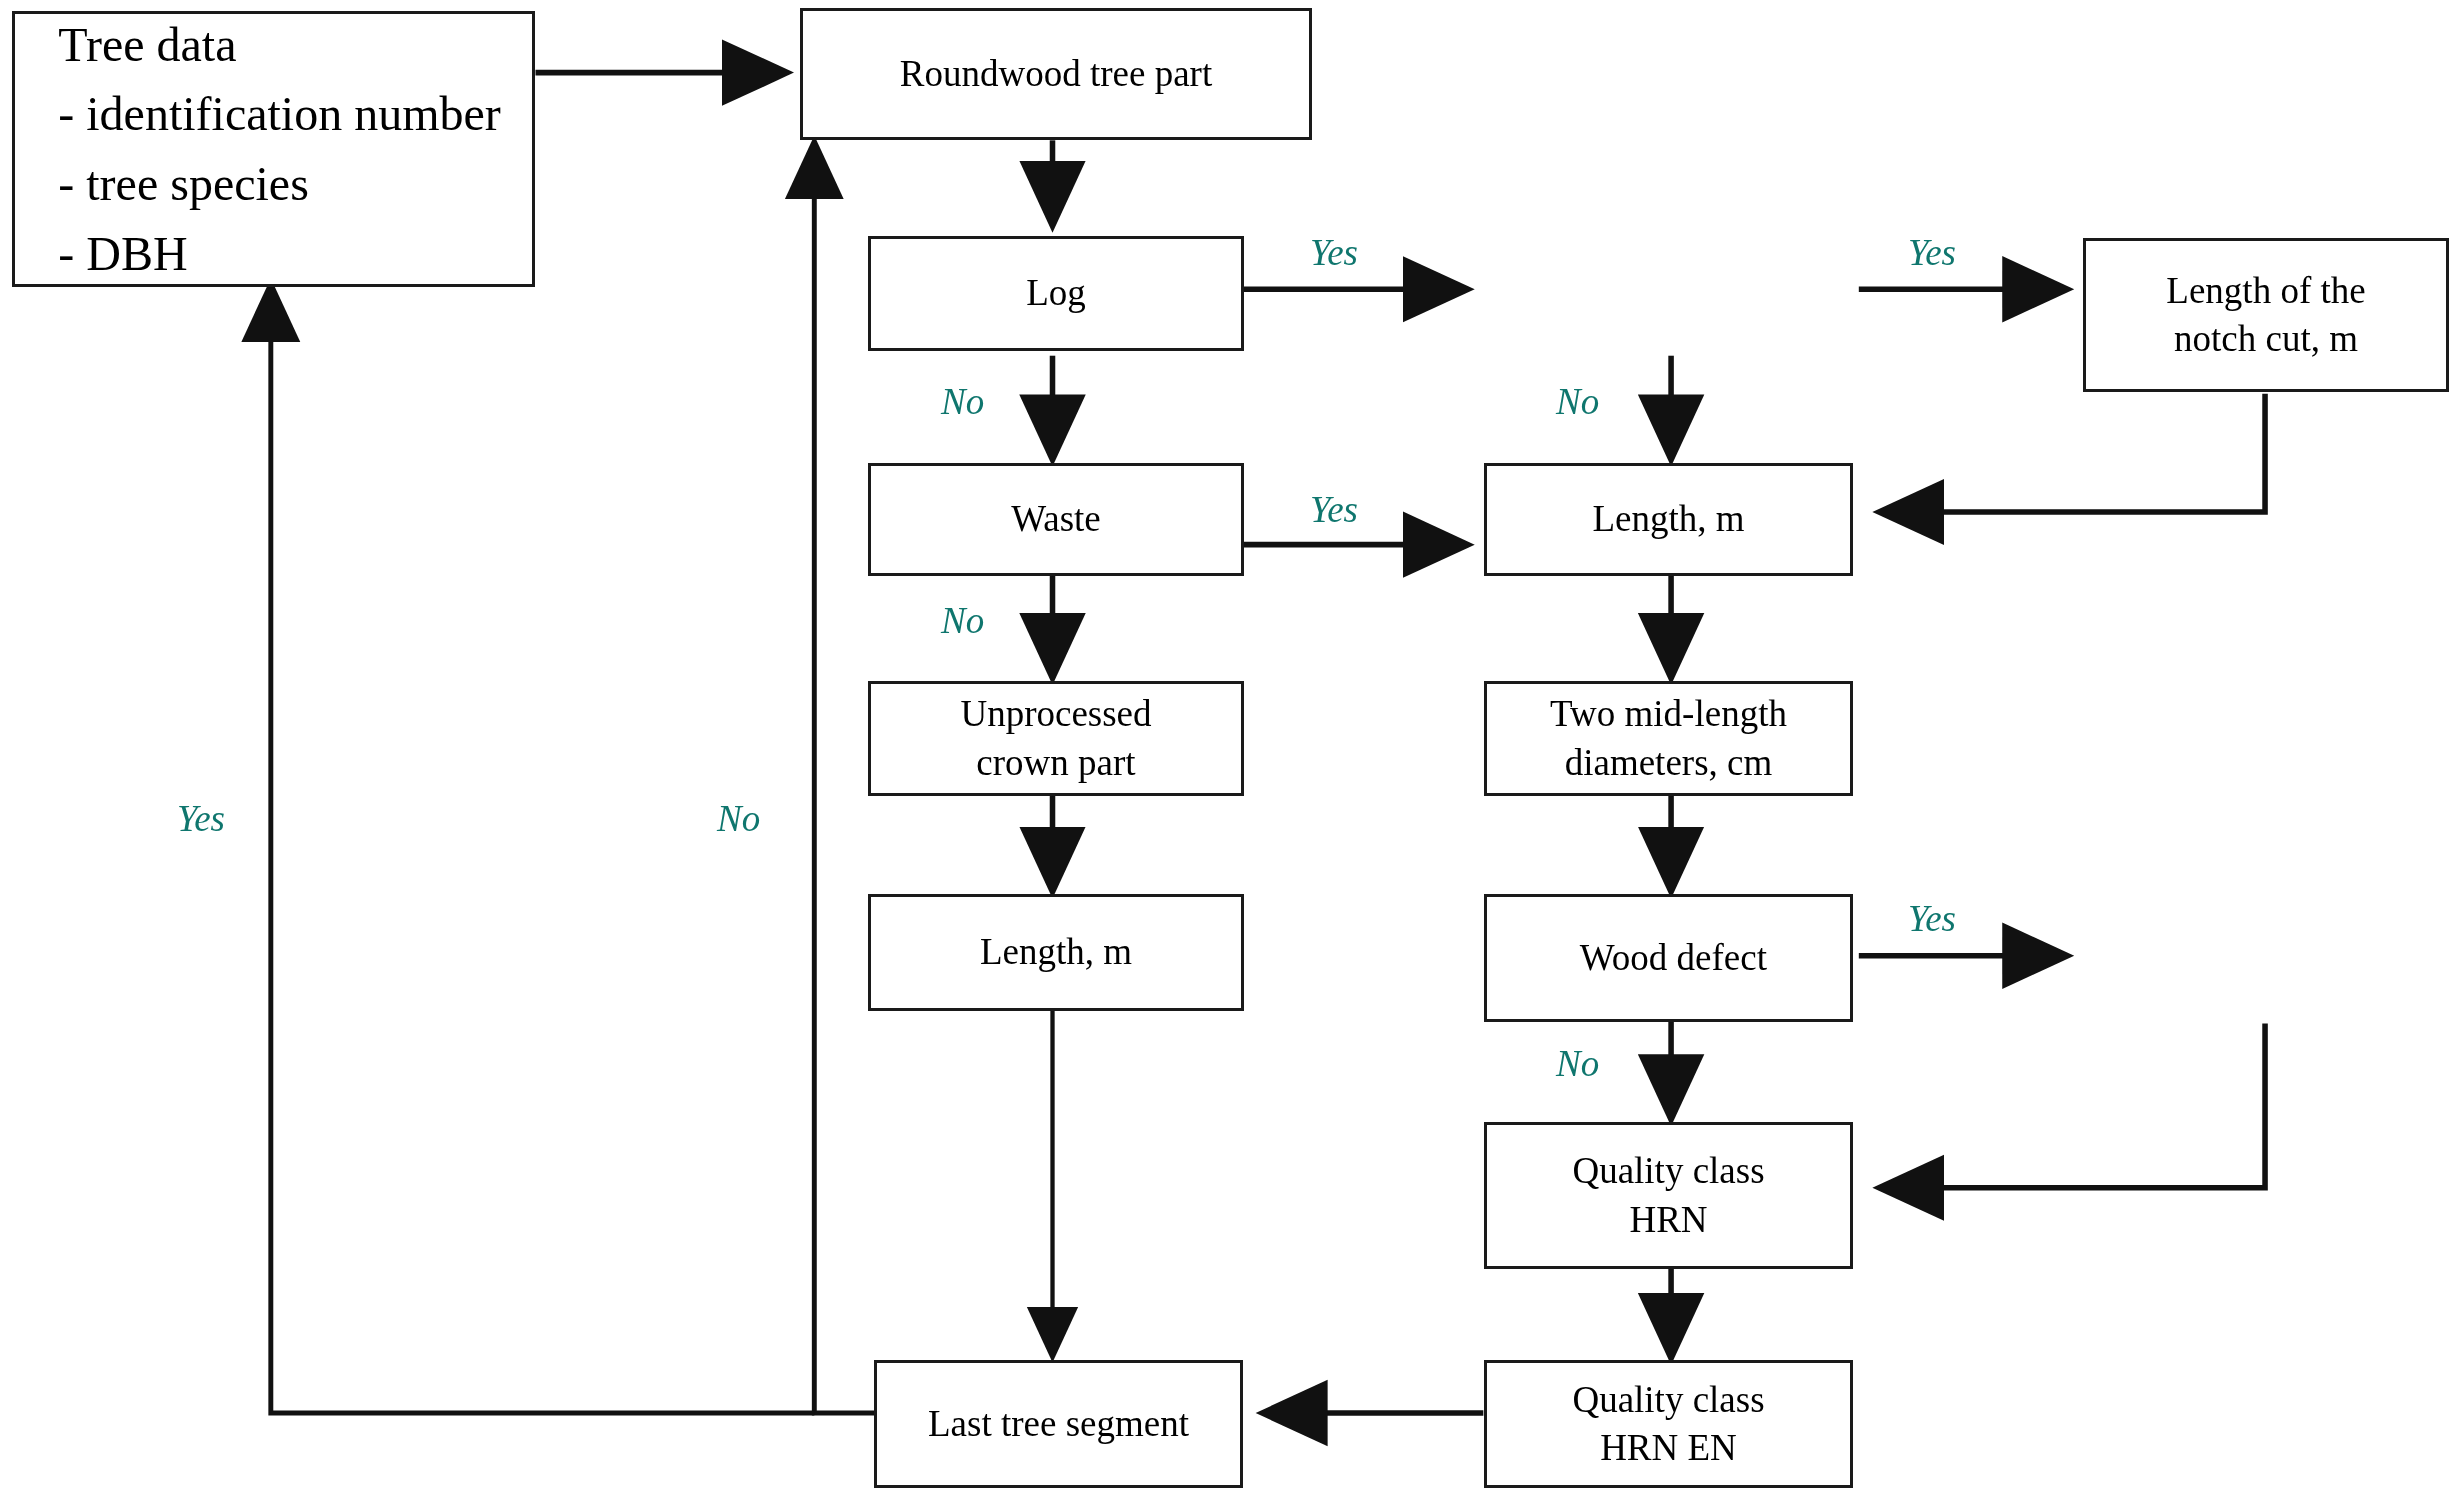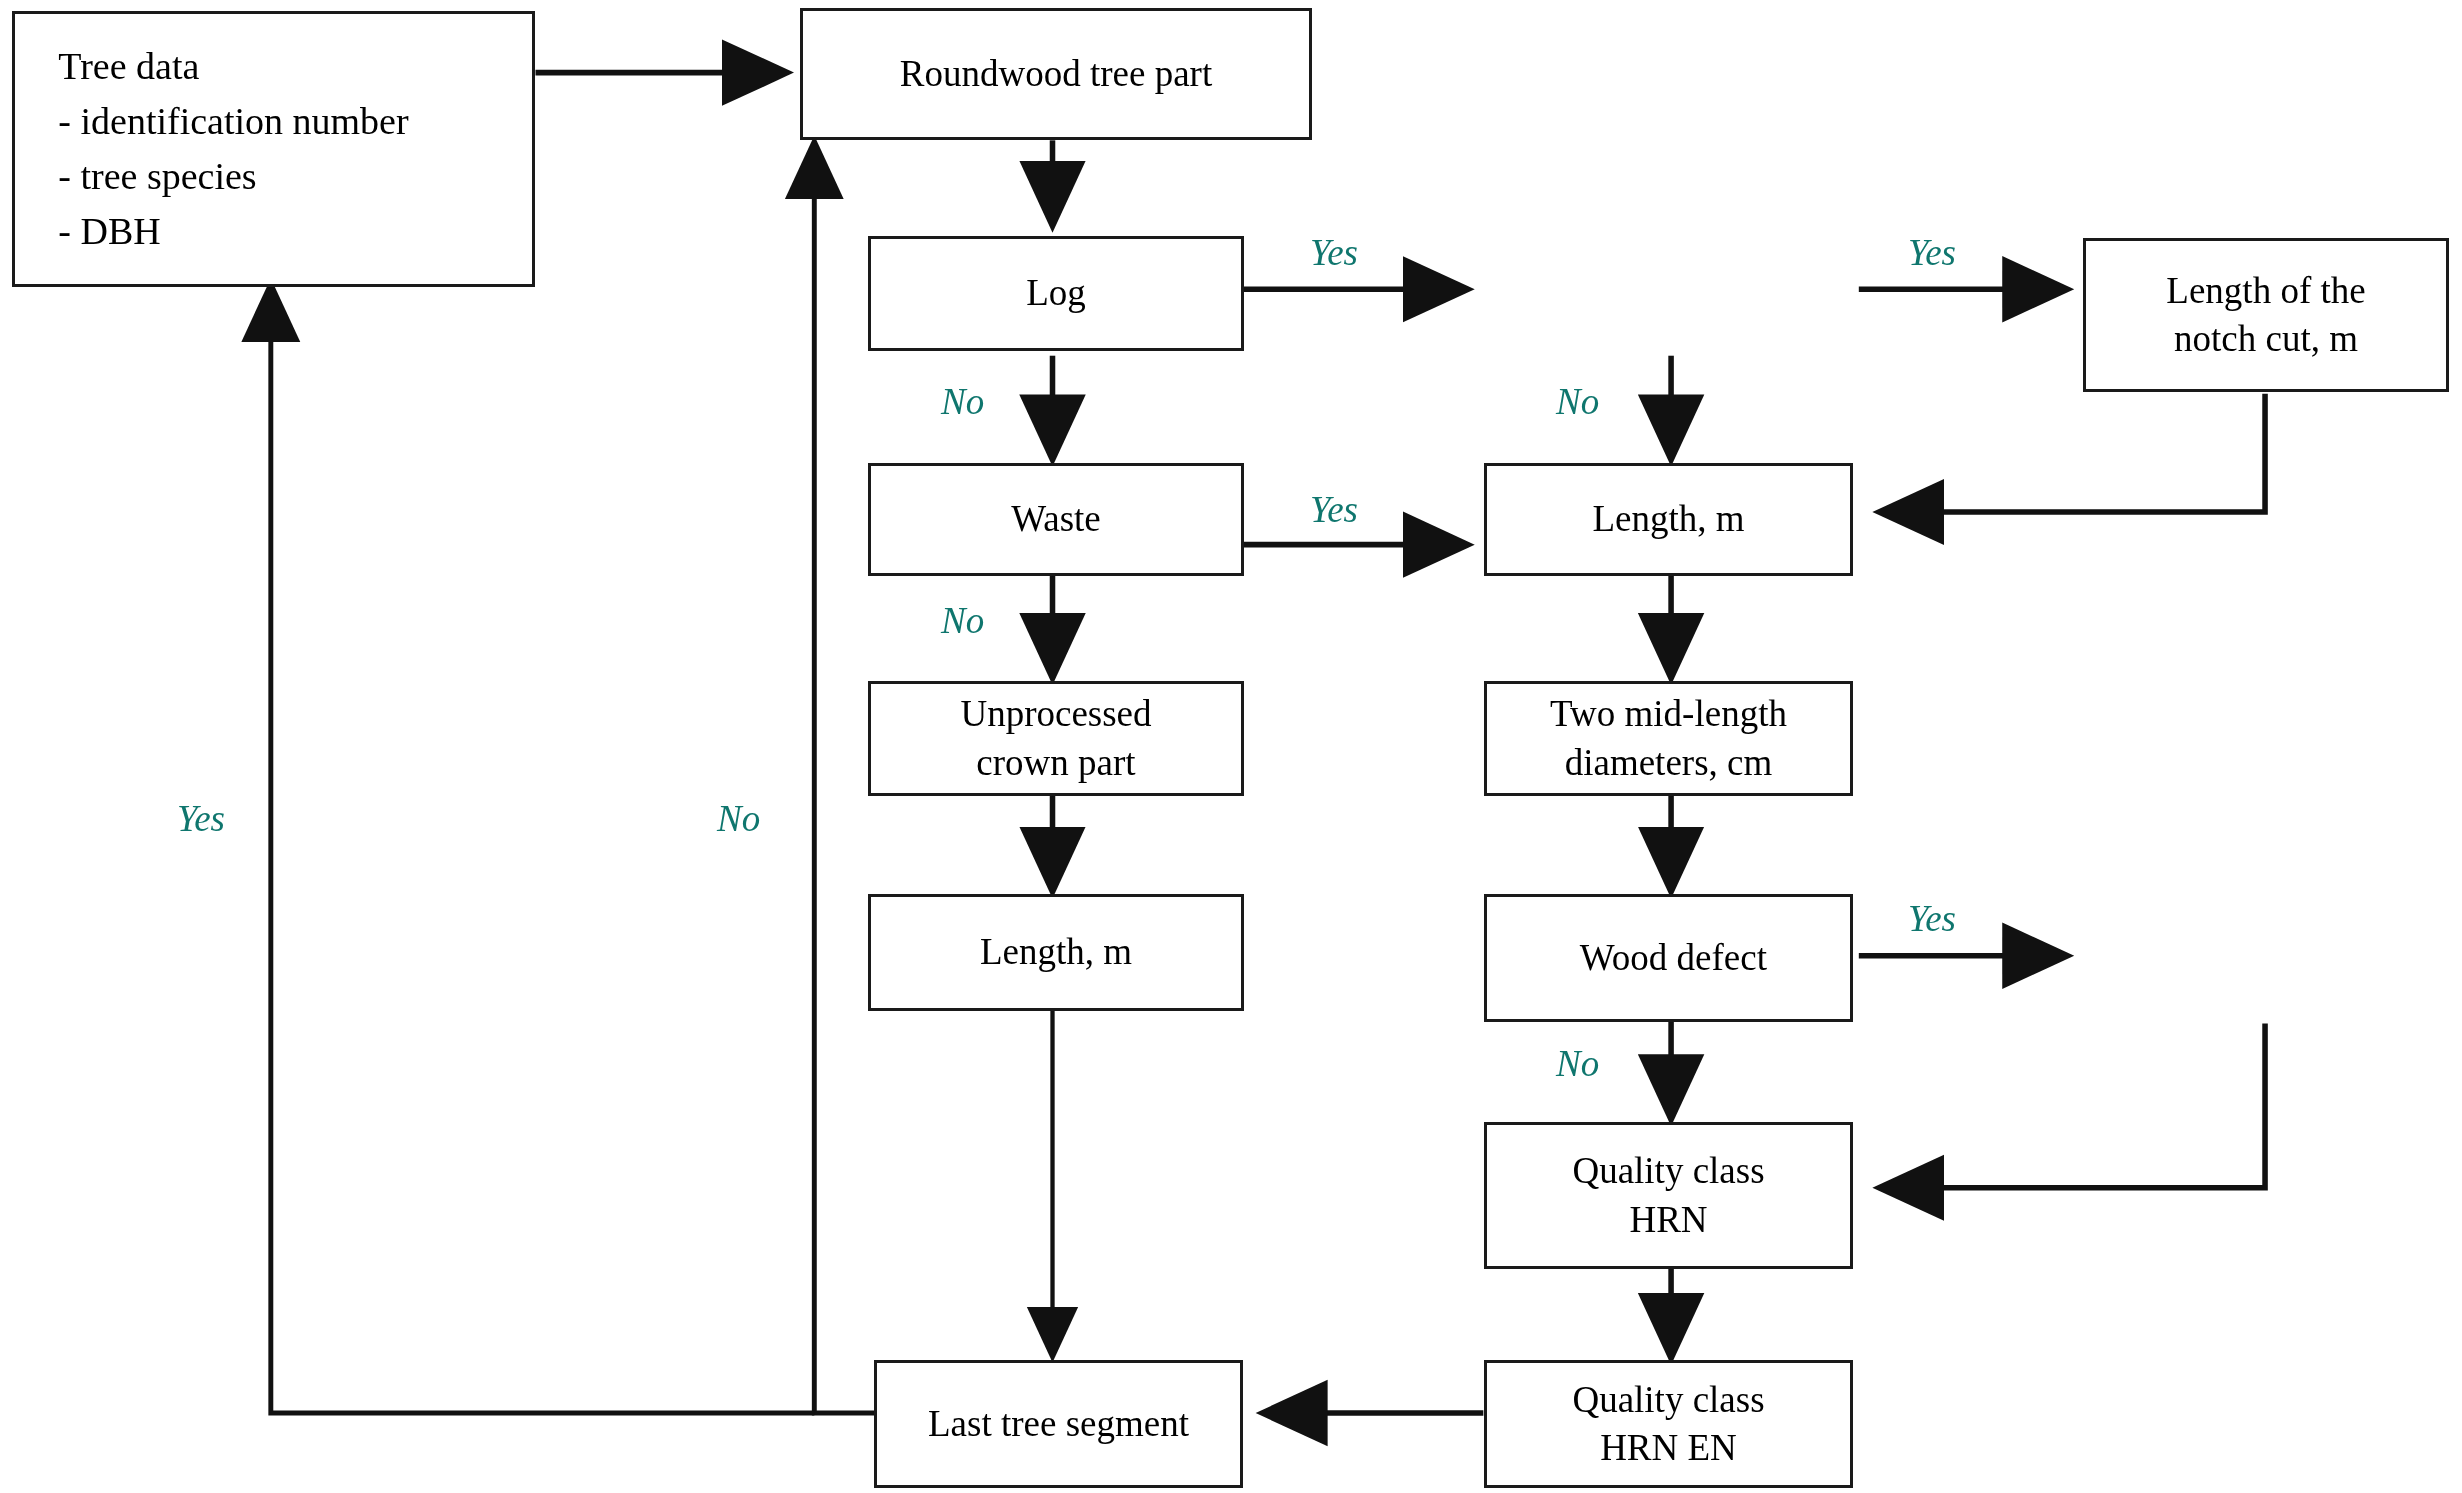--- a/index.html
+++ b/index.html
@@ -104,21 +104,21 @@
       <line x1="2715" y1="2058" x2="2715" y2="2200" marker-end="url(#arrowD)"></line>
 
       <line x1="2410" y1="2296" x2="2058" y2="2296" marker-end="url(#arrowR)"></line>
 
       <polyline points="1420,2296 1323,2296 1323,236" marker-end="url(#arrowD)" stroke-width="8"></polyline>
 
       <polyline points="1323,2296 440,2296 440,468" marker-end="url(#arrowD)" stroke-width="8"></polyline>
     </g>
   </svg>
 
-  <div class="node node-left-align tall-text" style="left:12.3px; top:11px; width:523px; height:276px; font-size:38px;">Tree data
+  <div class="node node-left-align tall-text" style="left:12.3px; top:11px; width:523px; height:276px; font-size:48px;">Tree data
 - identification number
  - tree species
   - DBH</div>
 
   <div class="node" style="left:800px; top:8px; width:512px; height:132px;">Roundwood tree part</div>
 
   <div class="node" style="left:868px; top:236px; width:376px; height:115px;">Log</div>
 
 
   <div class="node" style="left:2083px; top:238px; width:366px; height:154px;">Length of the

